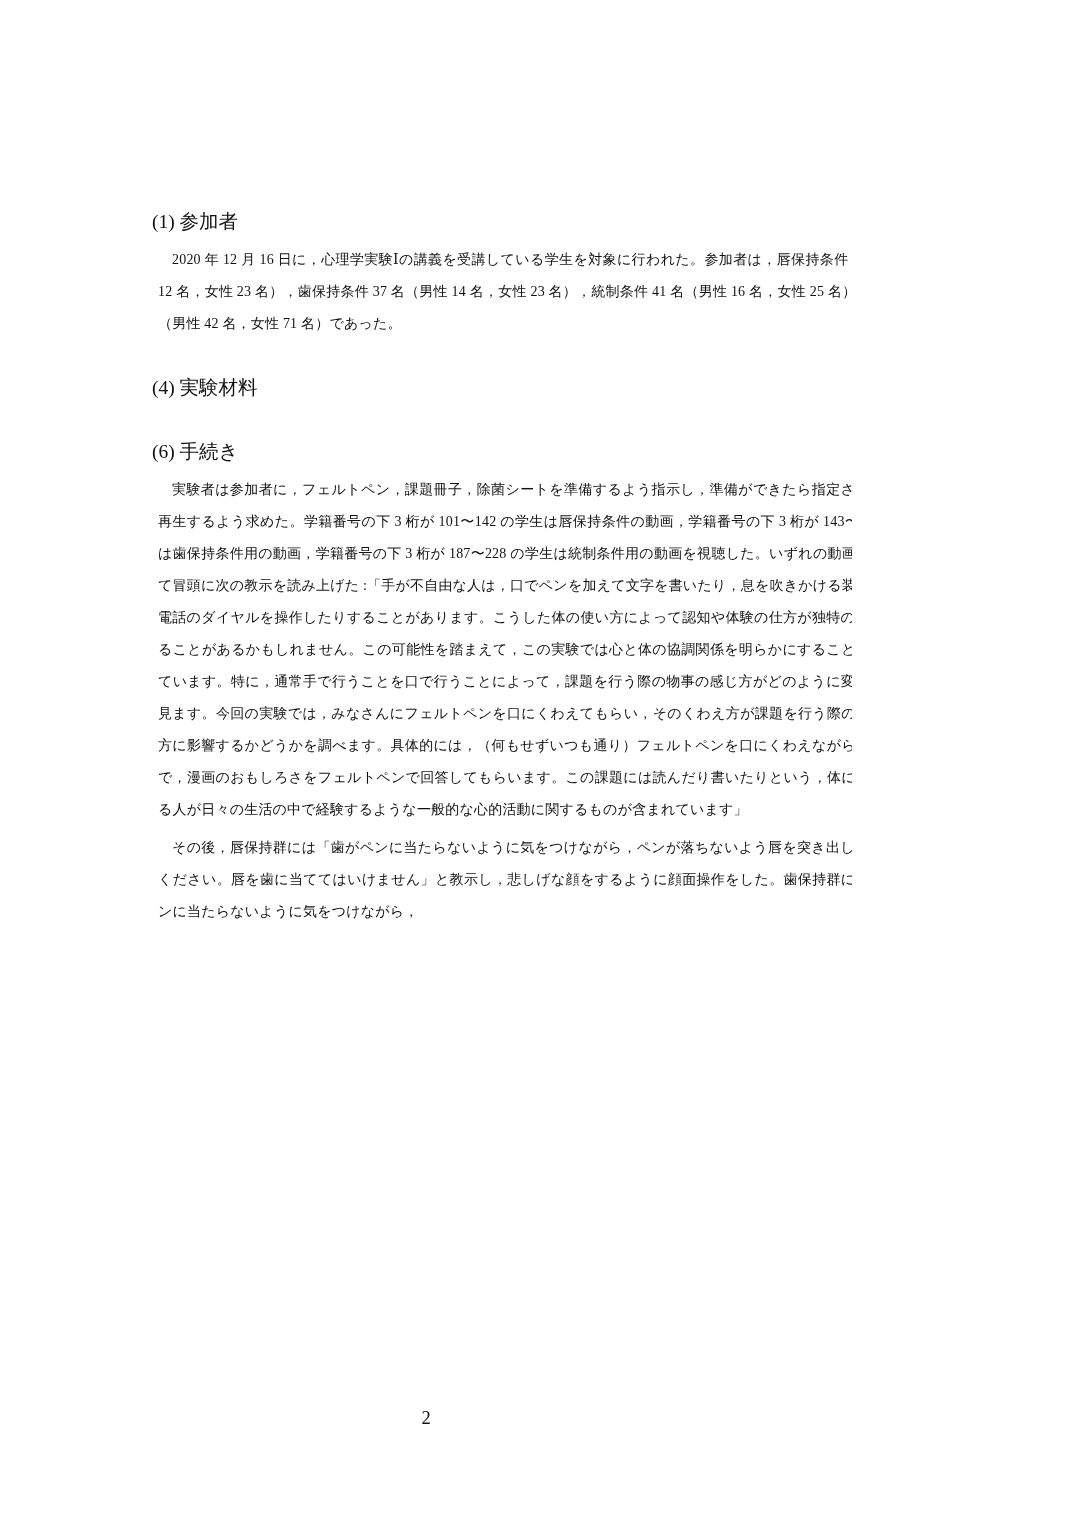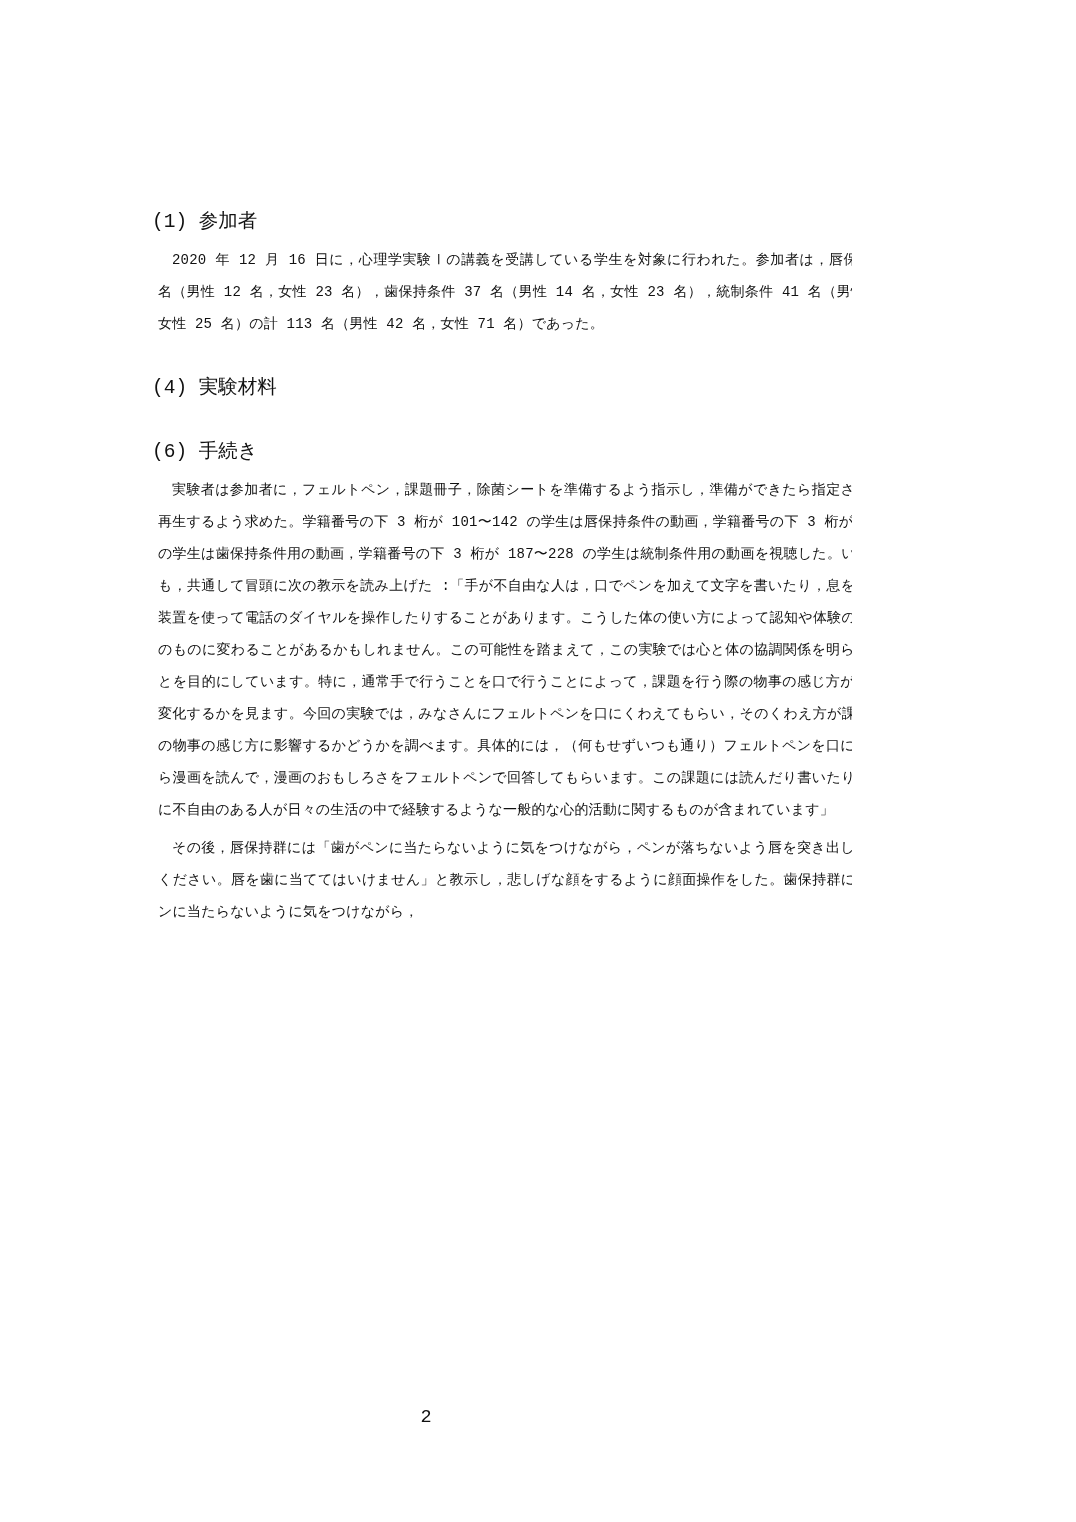--- a/index.html
+++ b/index.html
@@ -9,21 +9,20 @@
     background: #ffffff;
     color: #111111;
     font-family: "Liberation Serif", "DejaVu Serif", serif;
   }
   .page {
     position: relative;
     width: 852px;
     height: 1522px;
     background: #ffffff;
     overflow: hidden;
-    font-family: Liberation Mono, monospace;
   }
   .content {
     position: absolute;
     left: 152px;
     top: 206px;
     width: 782px;
   }
   .doc-section { margin: 0 0 32px 0; }
   .heading {
     font-size: 19.5px;

